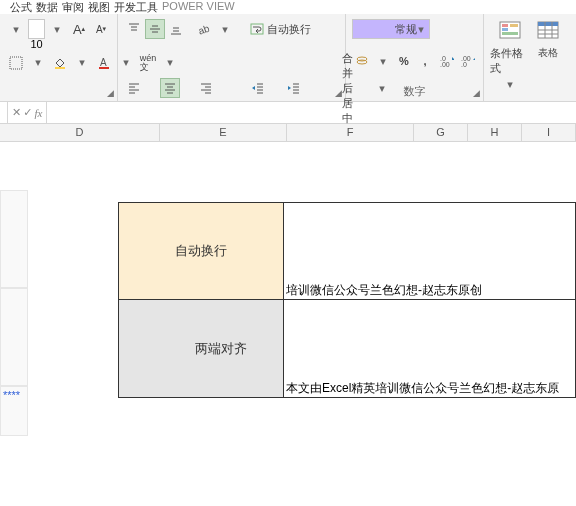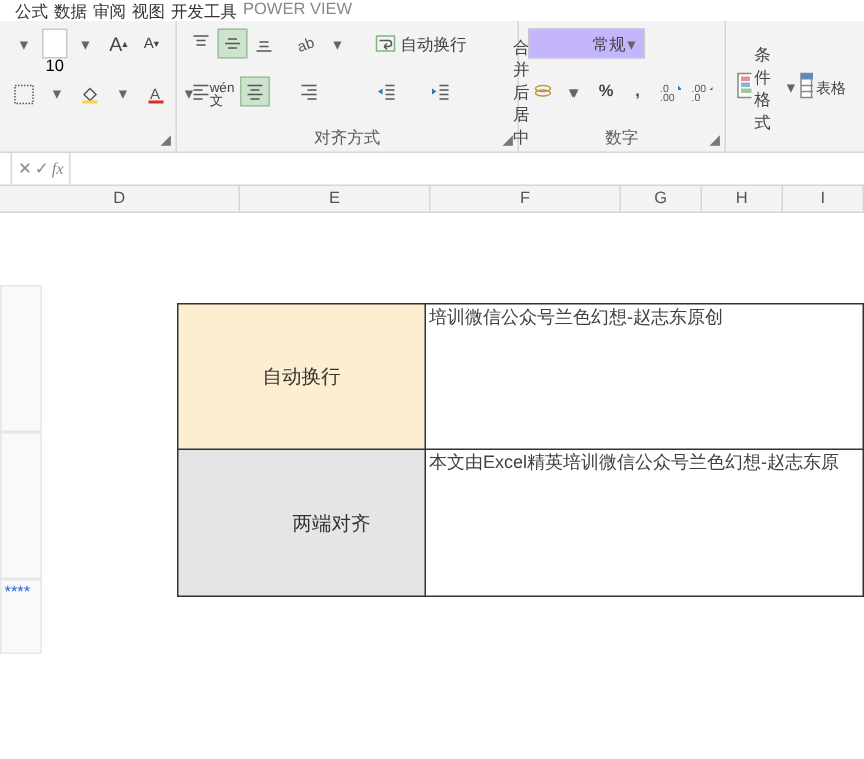--- a/index.html
+++ b/index.html
@@ -12,21 +12,21 @@
   
   .ribbon { background: #f3f3f3; border-bottom: 1px solid #d6d6d6; height: 88px; display: flex; position: relative; }
   .group { border-right: 1px solid #d6d6d6; padding: 4px 6px 2px 6px; display: flex; flex-direction: column; justify-content: space-between; }
   .group-label { text-align: center; font-size: 11px; color: #5c5c5c; padding-top: 2px; }
   .row { display: flex; align-items: center; gap: 2px; height: 22px; }
   .btn { display: inline-flex; align-items: center; justify-content: center; min-width: 20px; height: 20px; border: 1px solid transparent; color: #444; cursor: default; padding: 0 2px; }
   .btn svg { display: block; }
   .dd { width: 8px; text-align: center; color: #666; }
   .font-size { width: 28px; height: 20px; border: 1px solid #c8c8c8; background: #fff; text-align: center; font-size: 11px; padding-top: 18px; }
   .sel { background: #cde3cd; border: 1px solid #9cbf9c; }
-  .bigbtn { display: flex; flex-direction: row; align-items: center; justify-content: center; width: 40px; gap: 2px; font-size: 11px; color: #444; padding: 2px 0; }
+  .bigbtn { display: flex; flex-direction: column; align-items: center; justify-content: flex-start; width: 40px; gap: 2px; font-size: 11px; color: #444; padding: 2px 0; }
   .combo { width: 78px; height: 20px; border: 1px solid #c8c8c8; background: #c4b5fd; display: flex; align-items: center; padding: 0 4px; font-size: 11px; color: #444; justify-content: flex-end; }
   .dlauncher { position: absolute; right: 3px; bottom: 3px; font-size: 9px; color: #777; }
   
   
   .fbar { height: 22px; border-bottom: 1px solid #d6d6d6; display: flex; align-items: stretch; }
   .namebox { width: 8px; border-right: 1px solid #d6d6d6; }
   .fx-btns { display: flex; align-items: center; gap: 2px; padding: 0 4px; border-right: 1px solid #d6d6d6; }
   .fx-btns span { color: #888; font-size: 11px; cursor: default; }
   .fx-label { font-style: italic; font-family: Georgia, serif; color: #555; }
   .formula { flex: 1; padding: 3px 6px; font-size: 12px; color: #333; }
@@ -38,21 +38,21 @@
   
   .grid { position: relative; height: 360px; background: #fff; overflow: hidden; }
   .stub { position: absolute; left: 0; top: 48px; width: 28px; }
   .stubcell { height: 98px; border: 1px solid #e6e6e6; background: #f9f9f9; }
   .stars { color: #2f5fd8; font-size: 11px; padding: 2px; }
   
   .block { position: absolute; border: 1px solid #333; }
   .label-cell { display: flex; align-items: center; justify-content: center; font-size: 13px; color: #333; }
   .orange { background: #fdeed1; }
   .green { background: #e5e5e5; padding-left: 40px; }
-  .content-cell { position: absolute; font-size: 12px; color: #404040; white-space: nowrap; border: 1px solid #333; border-left: none; display: flex; align-items: flex-start; padding-left: 2px; }
+  .content-cell { position: absolute; font-size: 12px; color: #000000; white-space: nowrap; border: 1px solid #333; border-left: none; display: flex; align-items: flex-end; padding-left: 2px; }
 </style>
 </head>
 <body>
 
 <div class="menubar">
   <span>公式</span>
   <span>数据</span>
   <span>审阅</span>
   <span>视图</span>
   <span>开发工具</span>
@@ -207,21 +207,20 @@
         <svg width="14" height="14">
             <rect x="1" y="3" width="12" height="8" fill="none" stroke="#7db87d"></rect>
             <path d="M3 7 L6 7 M5 5 L6 7 L5 9 M11 7 L8 7 M9 5 L8 7 L9 9" stroke="#555" fill="none"></path>
           </svg>
         <span style="margin-left:3px;">合并后居中</span>
       </span>
         <span class="btn">
           <span class="dd">▾</span>
         </span>
     </div>
-    <div class="group-label">对齐方式</div>
     <div class="dlauncher">◢</div>
   </div>
 
   <div class="group" style="width:138px; position:relative;">
     <div class="row">
       <div class="combo">
         <span>常规</span>
         <span class="dd">▾</span>
       </div>
     </div>

